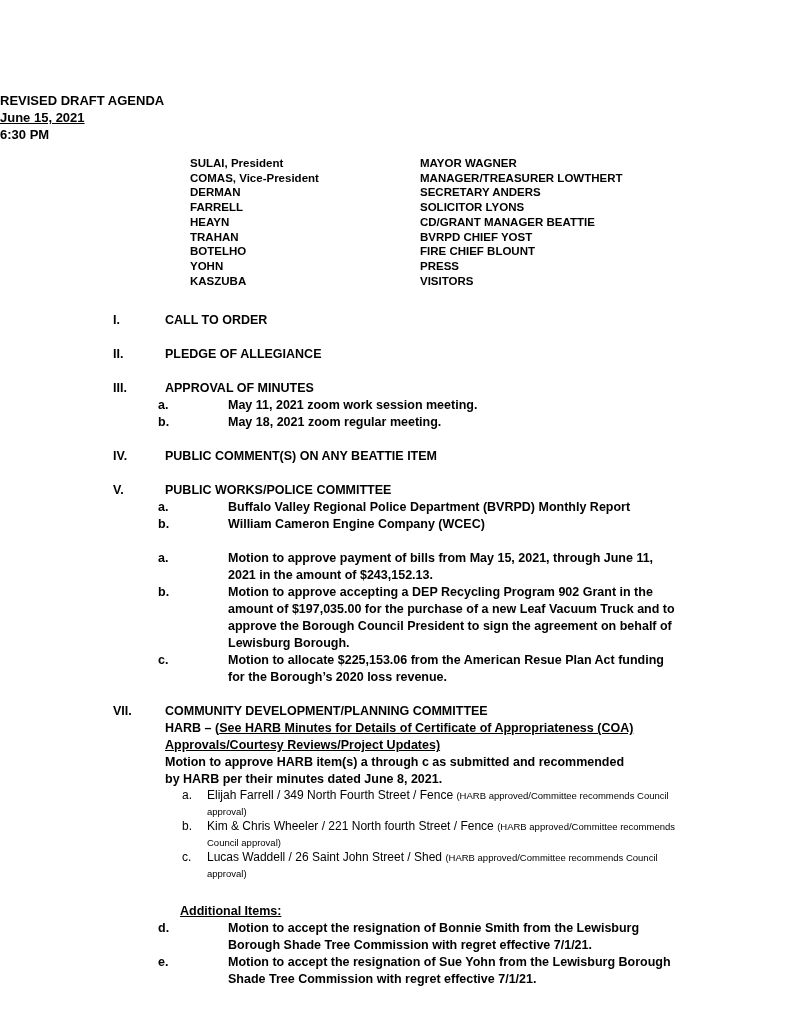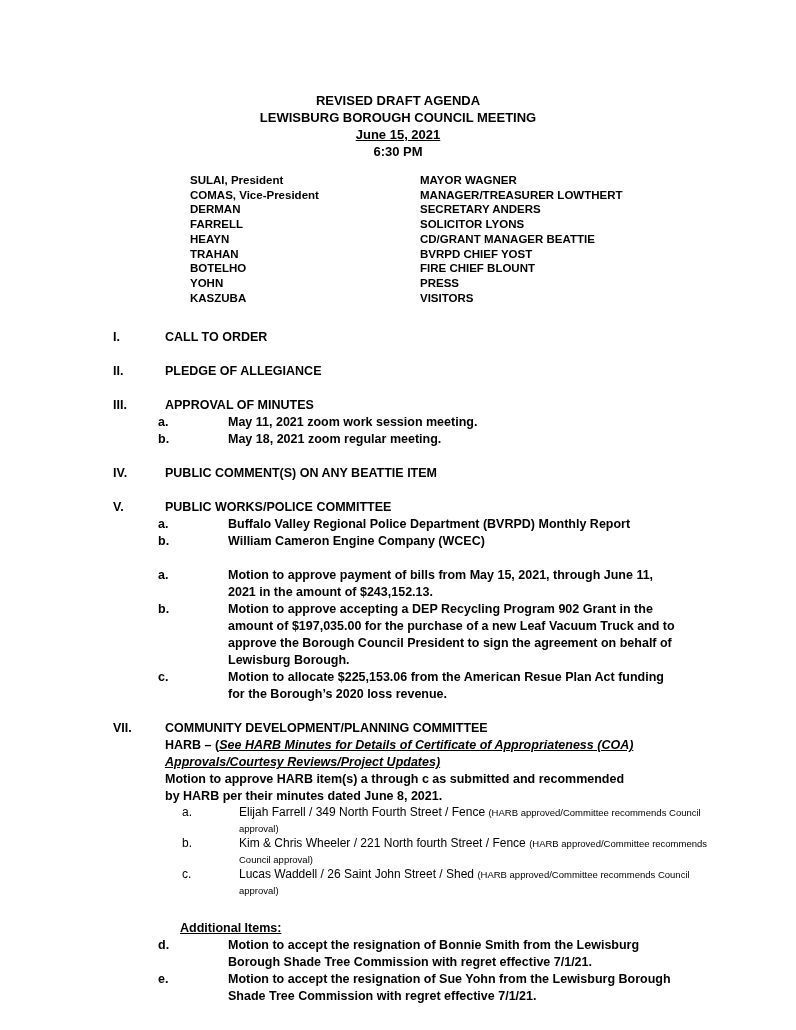--- a/index.html
+++ b/index.html
@@ -8,21 +8,21 @@
     height: 1030px;
     background: #ffffff;
     color: #000000;
     font-family: "Liberation Sans", "DejaVu Sans", sans-serif;
     font-weight: bold;
     overflow: hidden;
   }
   .page { position: relative; width: 796px; height: 1030px; }
 
   
-  .titleblock { padding-top: 92px; text-align: center; font-size: 13px; line-height: 17px; }
+  .titleblock { padding-top: 92px; font-size: 13px; line-height: 17px; }
   .title-date { text-decoration: underline; }
 
   
   .attendees { display: flex; margin: 13px 0 0 190px; font-size: 11.5px; line-height: 14.7px; }
   .attendees-col1 { width: 230px; }
 
   
   .agenda { margin: 24px 86px 0 113px; font-size: 12.5px; line-height: 17px; }
   .section { margin-top: 0; }
   .section + .section { margin-top: 17px; }
@@ -30,38 +30,37 @@
   .sec-num { width: 52px; flex: none; }
 
   
   .l2item { display: flex; margin-left: 45px; }
   .l2item .mk { width: 22px; flex: none; }
   .l2item .tx { width: 508px; white-space: pre-line; padding-left: 48px; }
 
   
   .harb-para, .motion-para { margin-left: 52px; width: 530px; }
   .motion-para { white-space: pre-line; }
-  .harb-underline { text-decoration: underline; white-space: pre-line; font-style: italic; }
+  .harb-underline { text-decoration: underline; white-space: pre-line; }
 
   
   .l3item { display: flex; margin-left: 69px; font-weight: normal; font-size: 12px; line-height: 15.5px; }
   .l3item .mk { width: 25px; flex: none; }
-  .l3item .tx { width: 472px; margin-left: 32px; }
+  .l3item .tx { width: 472px; }
   .l3note { font-size: 9.5px; }
 
   .additional-heading { margin-left: 67px; margin-top: 22px; text-decoration: underline; }
 </style>
 </head>
 <body>
 
 <div class="page">
 
   <div class="titleblock">
     <div>REVISED DRAFT AGENDA</div>
-    <div>LEWISBURG BOROUGH COUNCIL MEETING</div>
     <div class="title-date">June 15, 2021</div>
     <div>6:30 PM</div>
   </div>
 
   <div class="attendees">
     <div class="attendees-col1">
       <div>SULAI, President</div>
       <div>COMAS, Vice-President</div>
       <div>DERMAN</div>
       <div>FARRELL</div>

